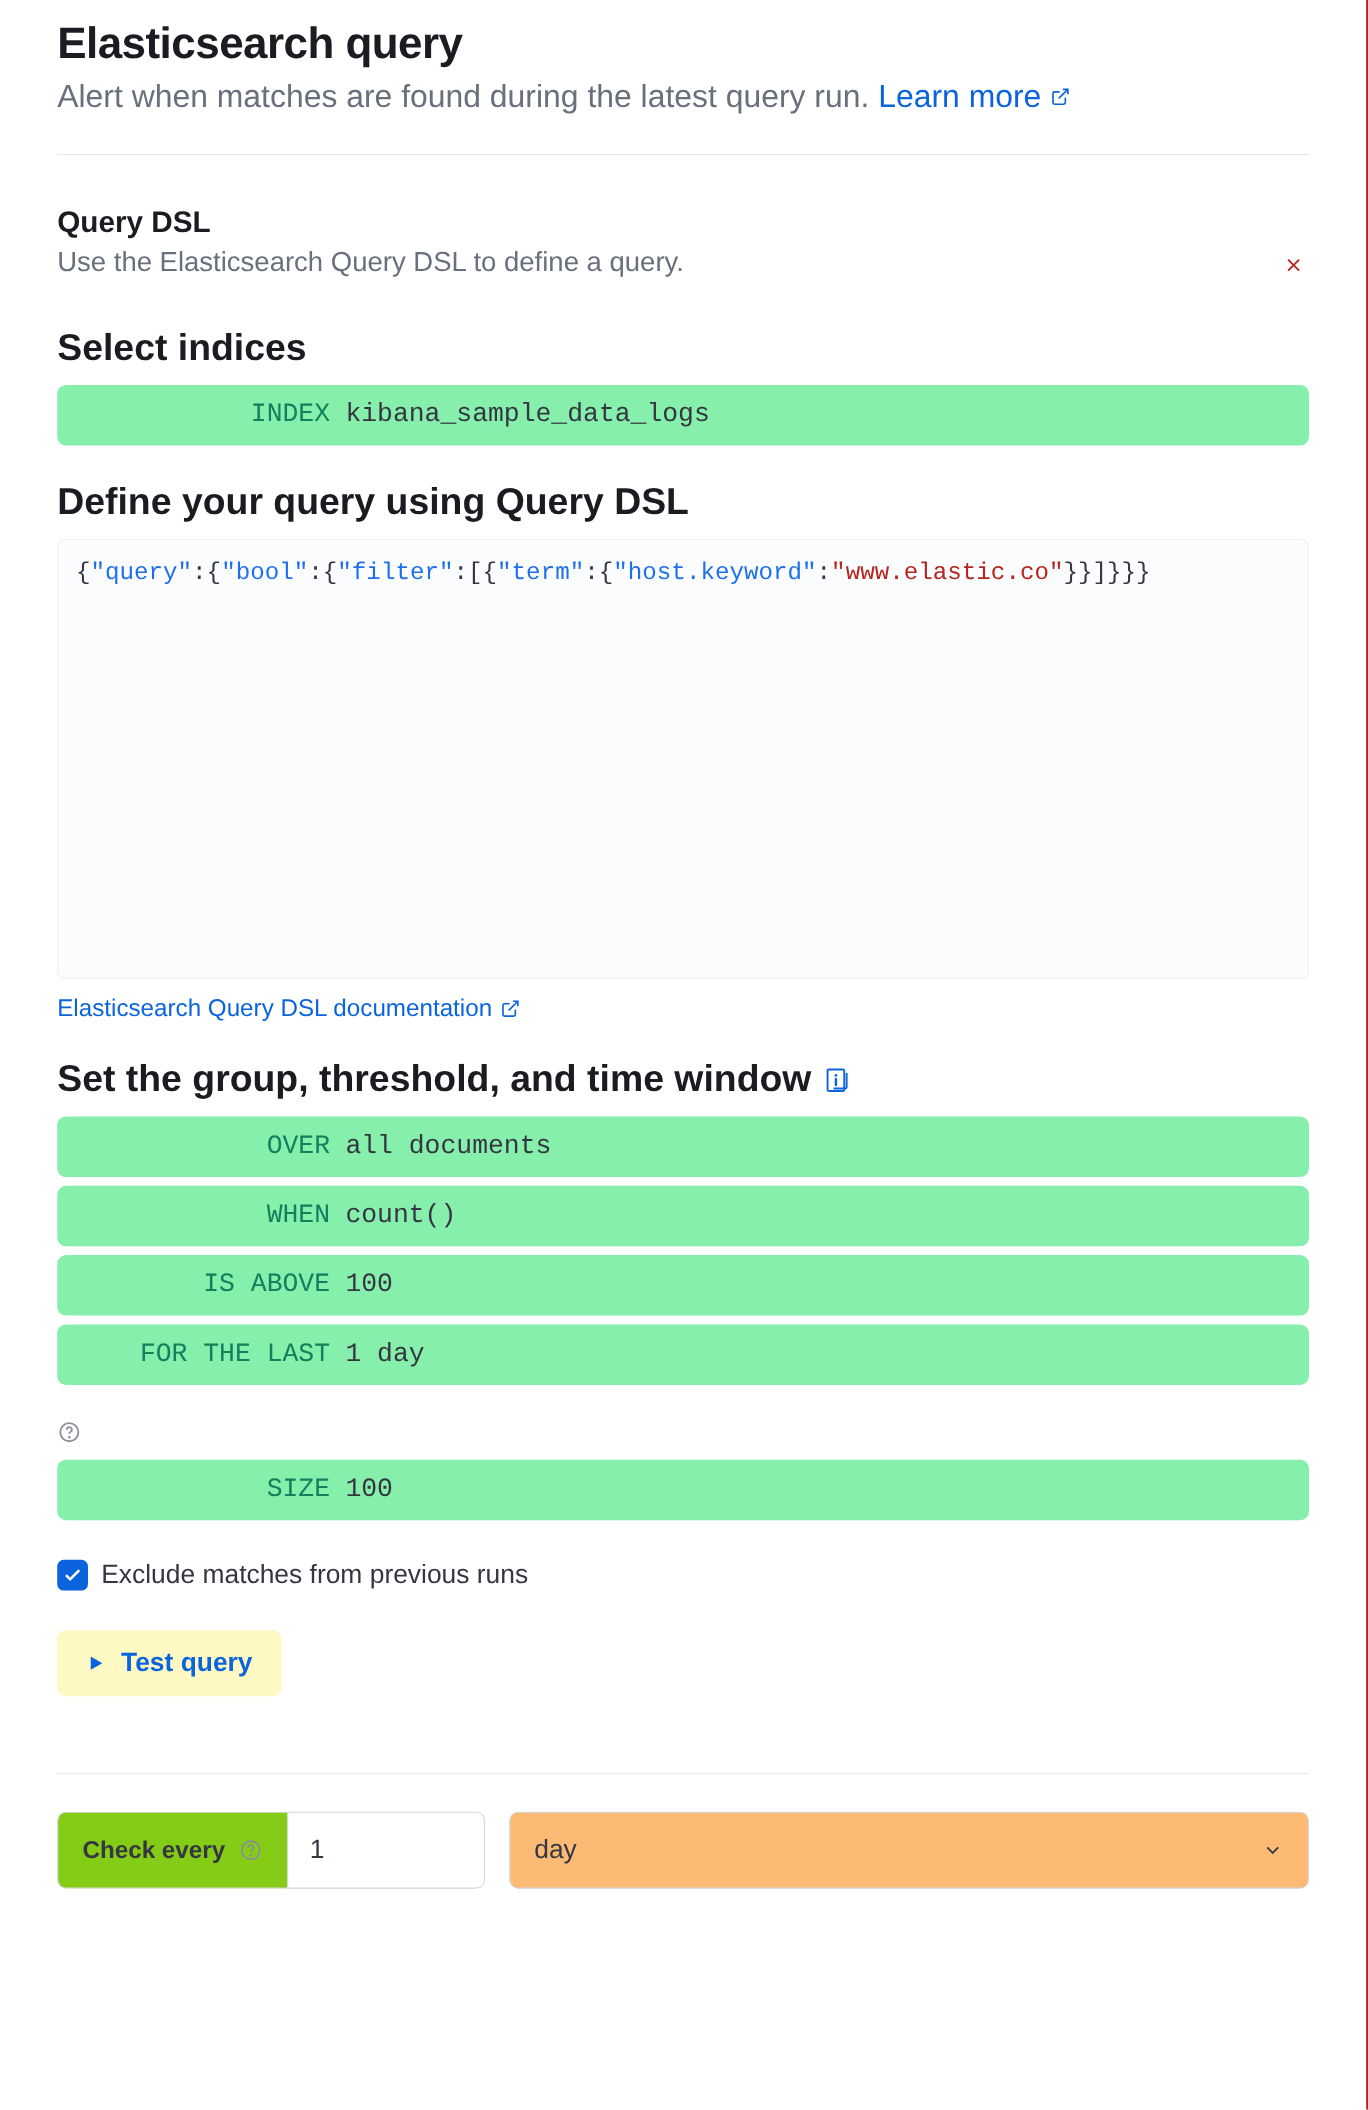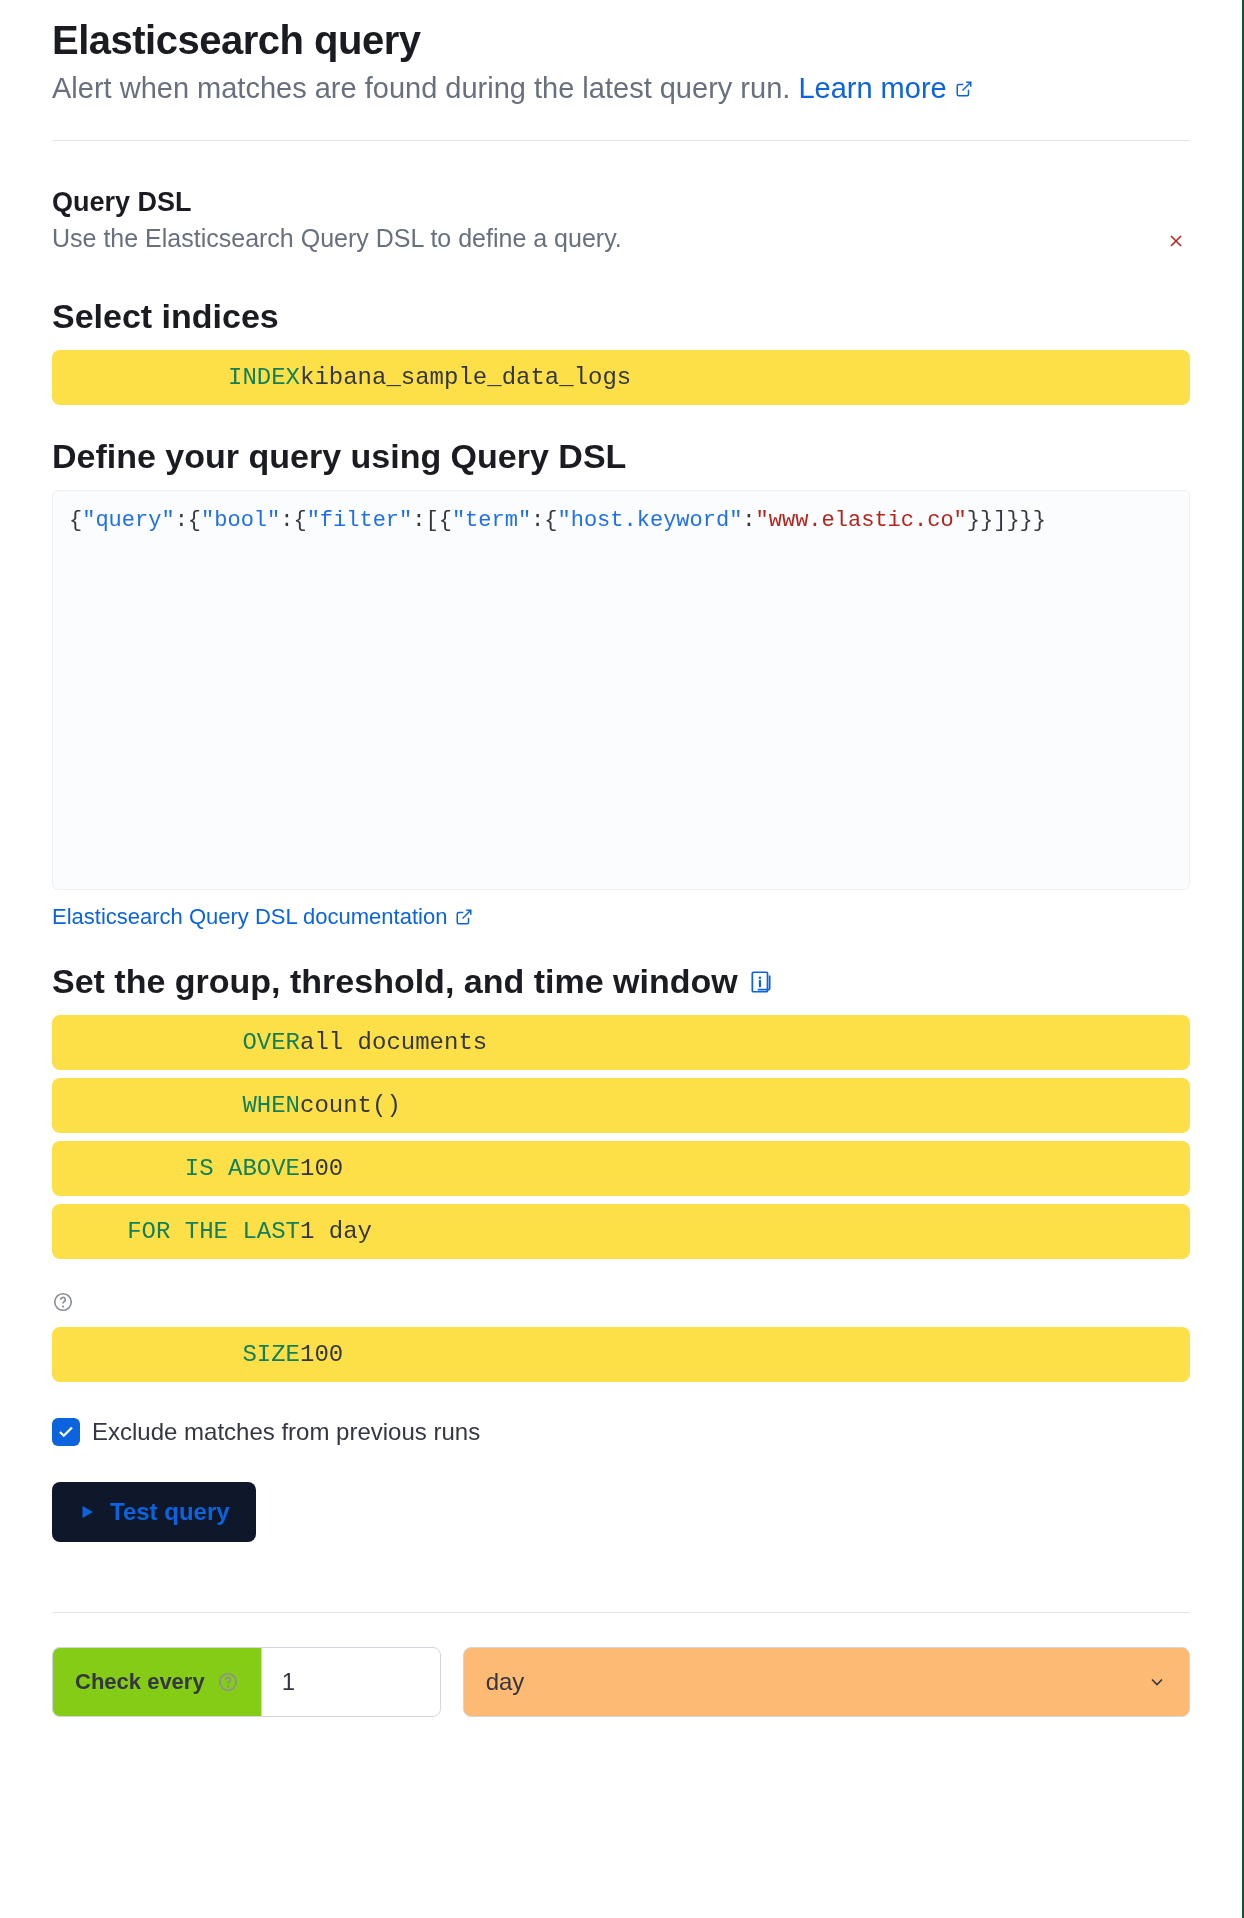--- a/index.html
+++ b/index.html
@@ -8,21 +8,21 @@
     padding: 0;
     font-family: -apple-system, BlinkMacSystemFont, "Segoe UI", Helvetica, Arial, sans-serif;
     background: #fff;
     color: #1a1c21;
   }
   .viewport {
     width: 1244px;
     height: 1918px;
     position: relative;
     overflow: hidden;
-    border-right: 2px solid #14532d;
+    border-right: 2px solid #b91c1c;
   }
   .scroll-area {
     position: absolute;
     inset: 0;
     overflow-y: scroll;
     padding: 0 52px 60px 52px;
   }
   
   .scroll-area::-webkit-scrollbar { width: 16px; }
   .scroll-area::-webkit-scrollbar-track { background: transparent; }
@@ -86,25 +86,26 @@
   h3.subsection {
     font-size: 34px;
     font-weight: 700;
     margin: 0 0 14px 0;
     display: flex;
     align-items: center;
     gap: 10px;
   }
 
   .expr-row {
-    background: #fde047;
+    background: #86efac;
     border-radius: 8px;
     padding: 14px 18px;
     display: flex;
     align-items: center;
+    gap: 14px;
     margin-bottom: 8px;
     font-family: "SFMono-Regular", Consolas, "Liberation Mono", Menlo, monospace;
     font-size: 24px;
   }
   .expr-keyword {
     color: #12805c;
     width: 230px;
     text-align: right;
     flex-shrink: 0;
   }
@@ -172,21 +173,21 @@
     cursor: pointer;
     flex-shrink: 0;
   }
   .checkbox svg { width: 18px; height: 18px; }
   .checkbox-label {
     font-size: 24px;
     color: #343741;
   }
 
   .test-btn {
-    background: #0f172a;
+    background: #fef9c3;
     border: none;
     border-radius: 8px;
     padding: 16px 26px;
     display: inline-flex;
     align-items: center;
     gap: 14px;
     color: #0b64dd;
     font-size: 24px;
     font-weight: 600;
     cursor: pointer;

